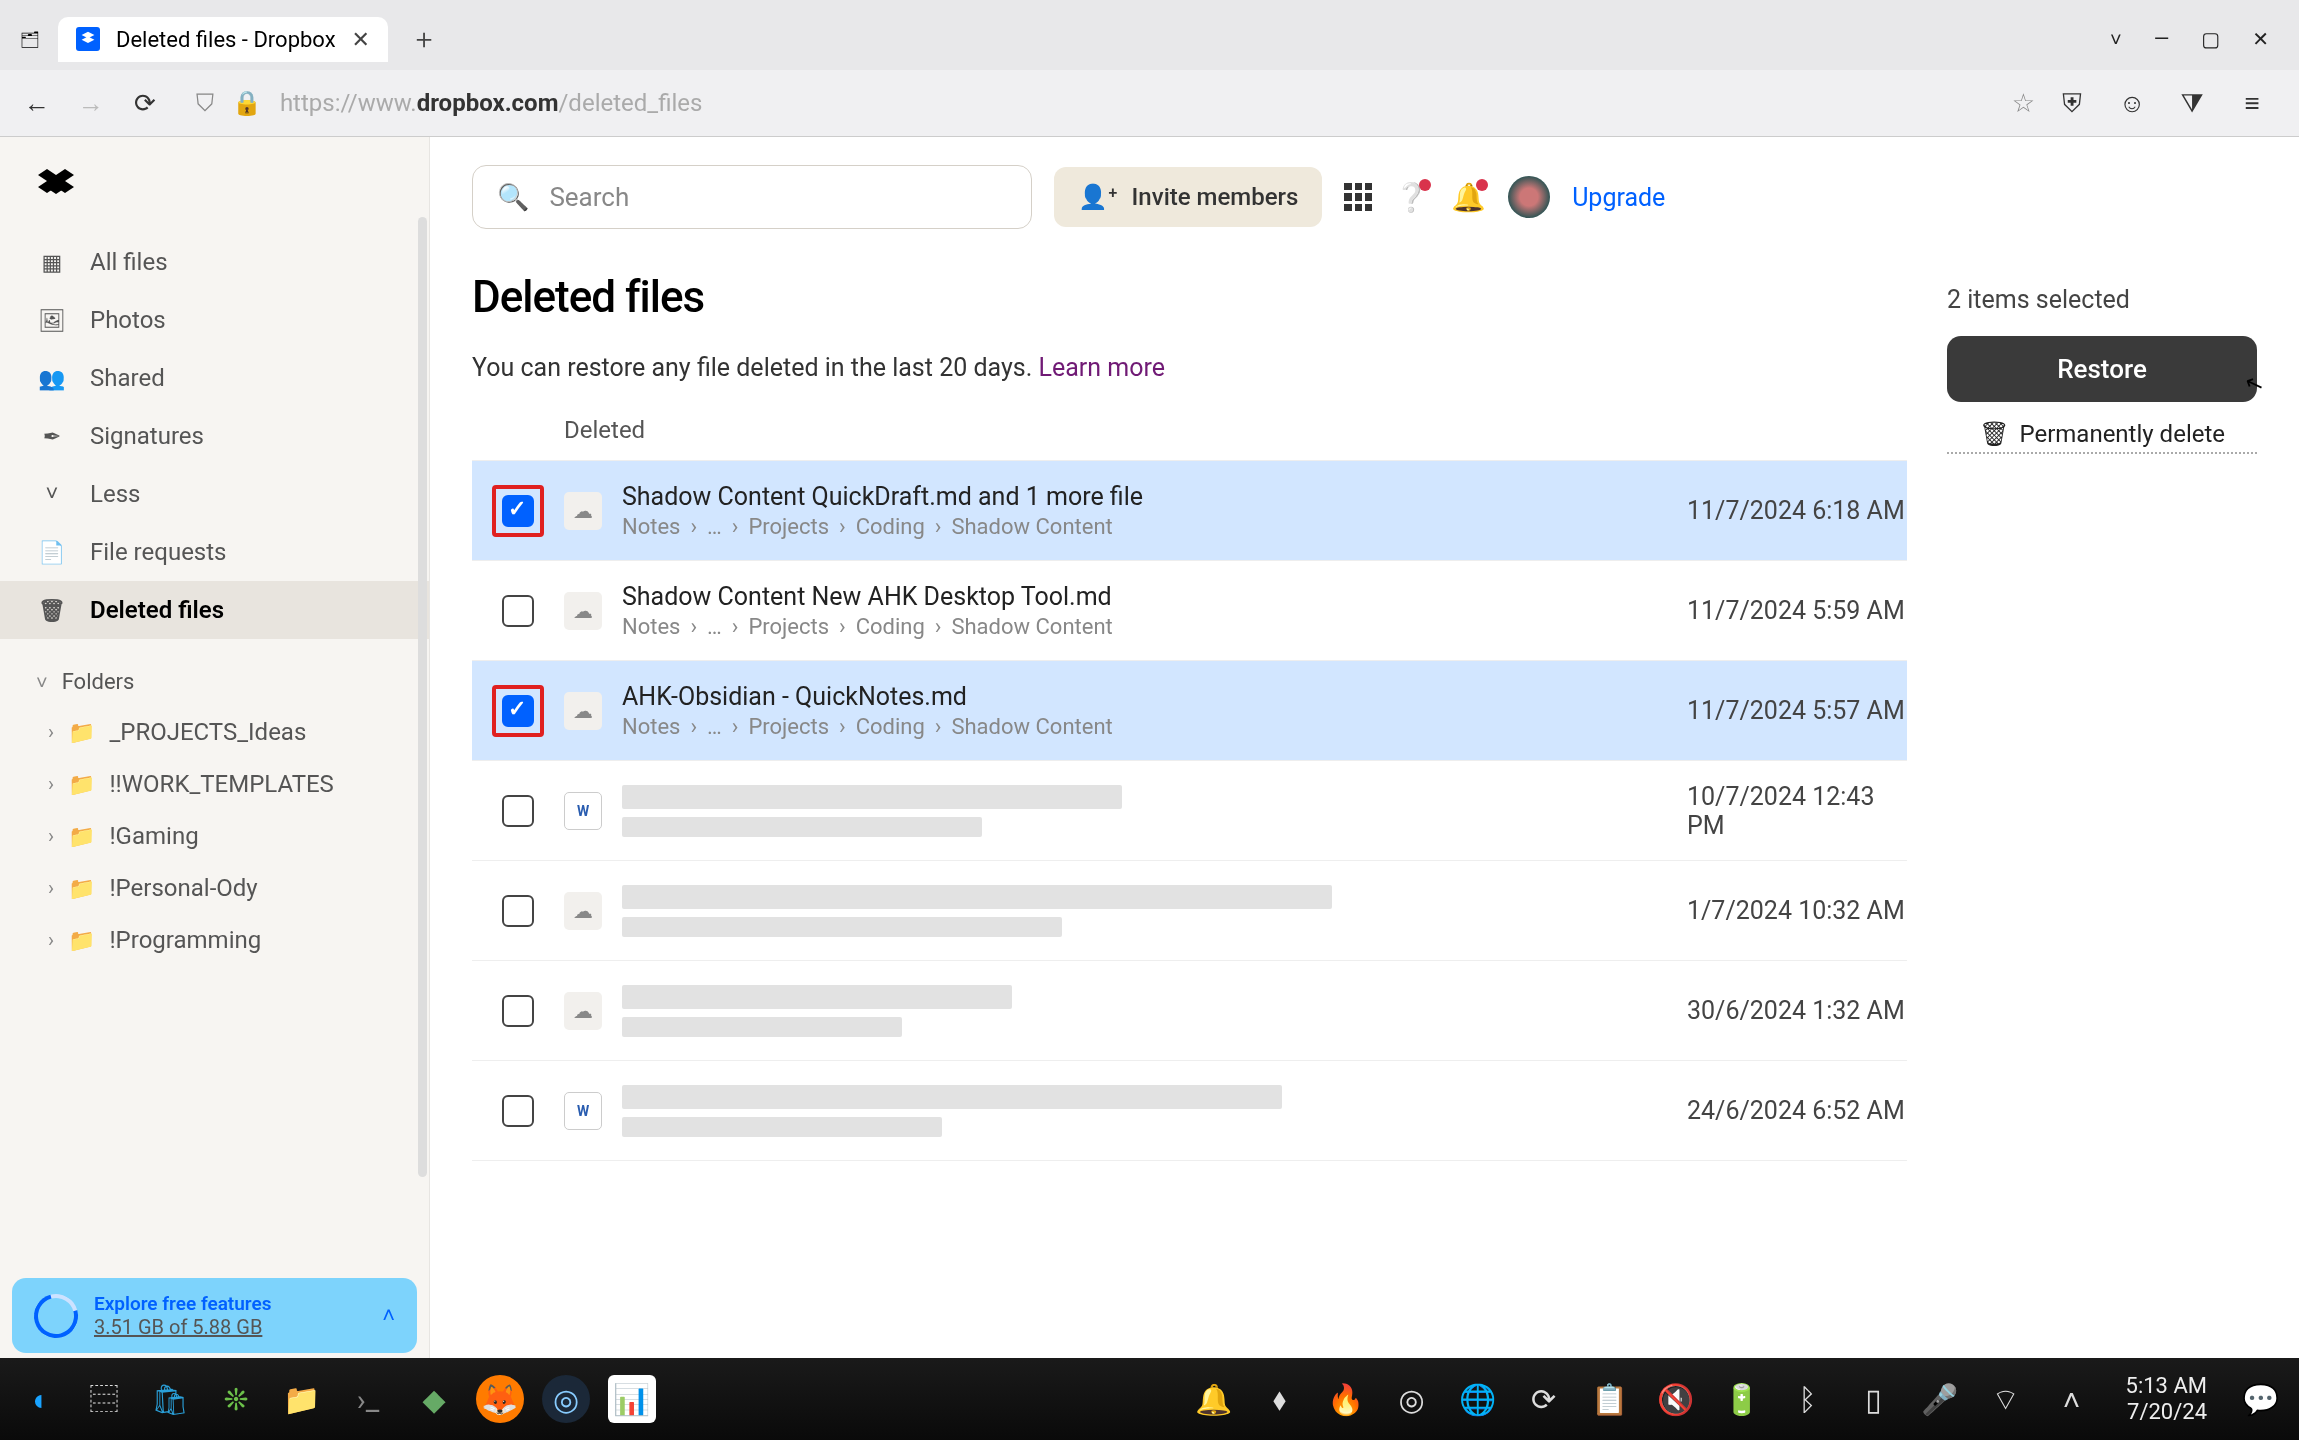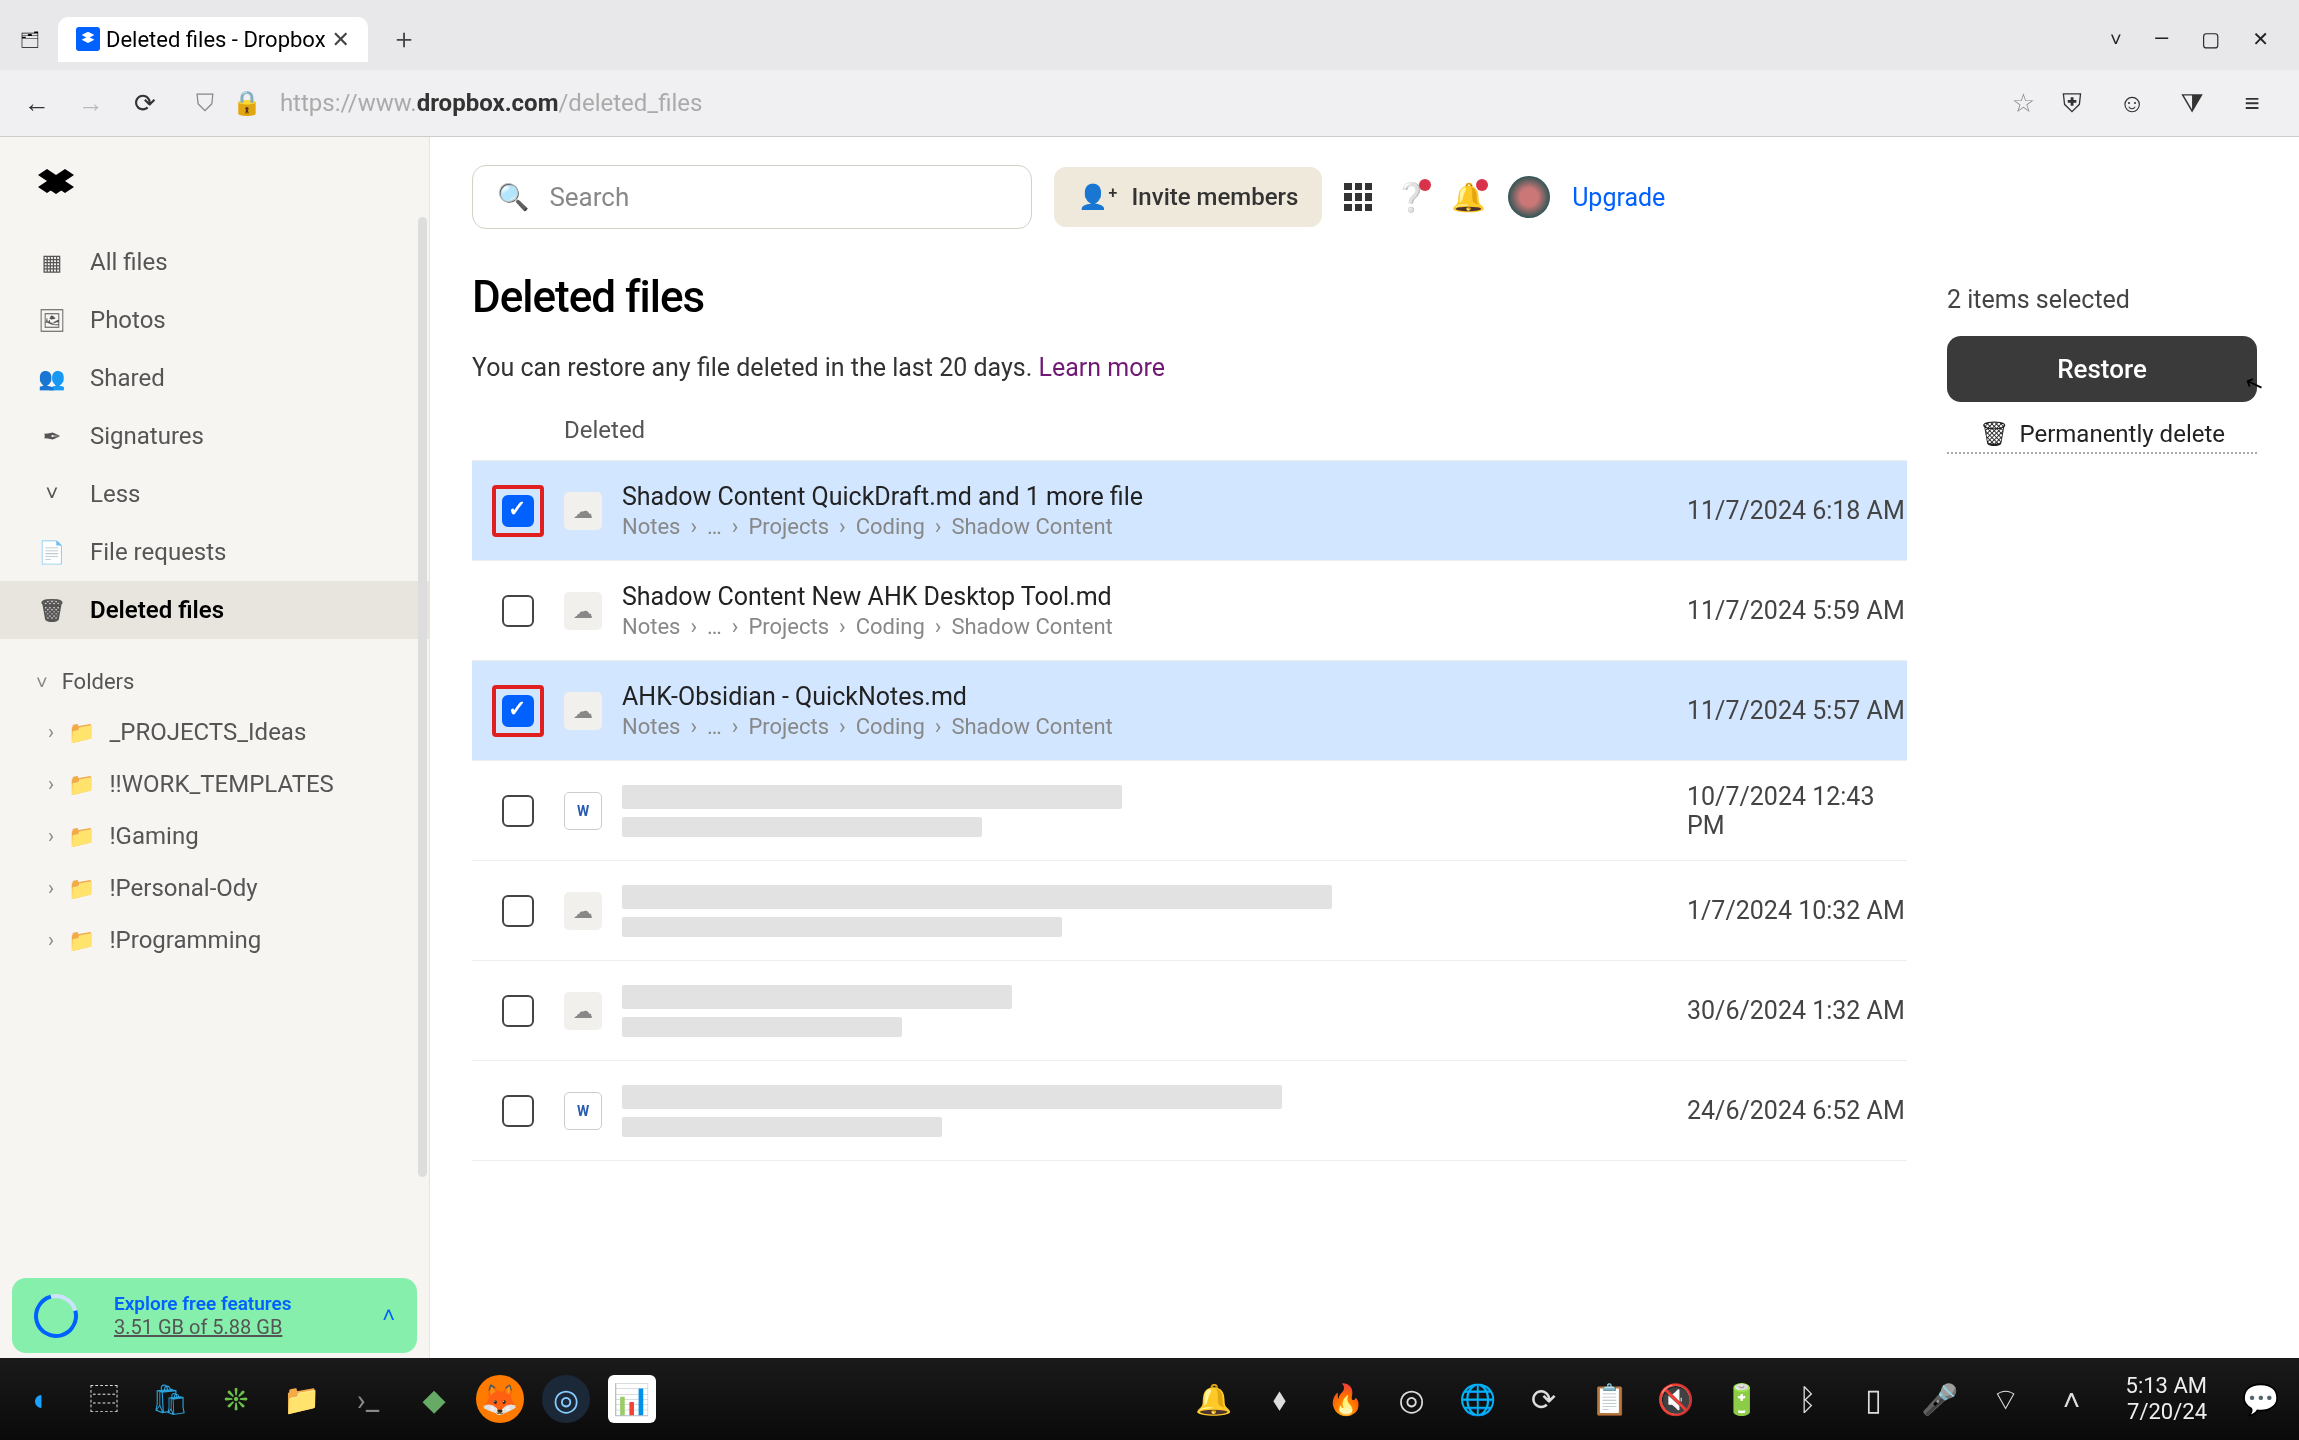--- a/index.html
+++ b/index.html
@@ -2,21 +2,21 @@
 <html><head>
 <meta charset="utf-8">
 <style>
 * { box-sizing: border-box; margin: 0; padding: 0; }
 body { font-family: -apple-system, BlinkMacSystemFont, "Segoe UI", Roboto, Arial, sans-serif; background: #fff; overflow: hidden; }
 
 
 .browser-chrome { background: #f0f0f2; border-bottom: 1px solid #ccc; }
 .tab-strip { display: flex; align-items: center; height: 70px; padding: 8px 10px 0; gap: 8px; background: #e8e8ea; }
 .tab-left-icon { width: 40px; height: 40px; display: flex; align-items: center; justify-content: center; border-radius: 6px; }
-.tab { background: #fff; display: flex; align-items: center; gap: 6px; padding: 10px 18px; border-radius: 10px 10px 0 0; min-height: 44px; font-size: 22px; }
+.tab { background: #fff; display: flex; align-items: center; gap: 16px; padding: 10px 18px; border-radius: 10px 10px 0 0; min-height: 44px; font-size: 22px; }
 .tab-favicon { width: 24px; height: 24px; background: #0061ff; border-radius: 3px; position: relative; }
 .tab-favicon::after { content: ""; position: absolute; inset: 4px; background: #fff; clip-path: polygon(10% 25%, 50% 45%, 90% 25%, 50% 5%, 10% 25%, 10% 55%, 50% 75%, 90% 55%, 50% 35%, 10% 55%); }
 .tab-close { font-size: 22px; color: #444; }
 .tab-add { font-size: 28px; color: #444; padding: 0 14px; }
 .window-controls { margin-left: auto; display: flex; align-items: center; gap: 32px; padding-right: 20px; font-size: 20px; color: #222; }
 .url-bar { display: flex; align-items: center; gap: 20px; padding: 10px 20px; height: 66px; color: #555; }
 .url-input { flex: 1; display: flex; align-items: center; gap: 18px; font-size: 24px; color: #888; padding: 0 14px; }
 .url-input .path-secure { color: #aaa; }
 .url-text b { color: #333; font-weight: 700; }
 .nav-icon { width: 34px; height: 34px; display: flex; align-items: center; justify-content: center; font-size: 26px; color: #333; }
@@ -32,21 +32,21 @@
 .sidebar-logo { padding: 32px 38px 24px; font-size: 34px; color: #000; }
 .sidebar-nav { flex: 0 0 auto; }
 .sidebar-item { display: flex; align-items: center; gap: 24px; padding: 15px 38px; font-size: 24px; color: #555; cursor: pointer; }
 .sidebar-item.active { background: #e8e4de; color: #000; font-weight: 600; }
 .sidebar-icon { width: 28px; text-align: center; font-size: 22px; color: #555; }
 .sidebar-folders { padding: 18px 18px 0; }
 .sidebar-folders-header { display: flex; align-items: center; gap: 14px; padding: 12px 18px; font-size: 22px; color: #555; }
 .folder-item { display: flex; align-items: center; gap: 14px; padding: 12px 18px 12px 30px; font-size: 24px; color: #555; white-space: nowrap; overflow: hidden; }
 .folder-icon { color: #86b8ff; font-size: 22px; }
 .chev { font-size: 20px; color: #888; }
-.sidebar-promo { margin: auto 12px 12px; background: #86efac; border-radius: 14px; padding: 14px 22px; display: flex; align-items: center; gap: 36px; }
+.sidebar-promo { margin: auto 12px 12px; background: #7dd3fc; border-radius: 14px; padding: 14px 22px; display: flex; align-items: center; gap: 16px; }
 .promo-icon { width: 44px; height: 44px; border: 4px solid #0061ff; border-radius: 50%; border-top-color: #cde2ff; transform: rotate(30deg); }
 .promo-text { flex: 1; }
 .promo-title { font-size: 19px; color: #0061ff; font-weight: 600; }
 .promo-sub { font-size: 20px; color: #555; text-decoration: underline; }
 .promo-chev { color: #0061ff; font-size: 22px; }
 .sidebar-scrollbar { position: absolute; right: 2px; top: 80px; width: 9px; height: 960px; background: #ddd; border-radius: 5px; }
 
 
 .content { flex: 1; display: flex; padding: 28px 42px; gap: 40px; overflow: hidden; }
 .content-main { flex: 1; min-width: 0; }

